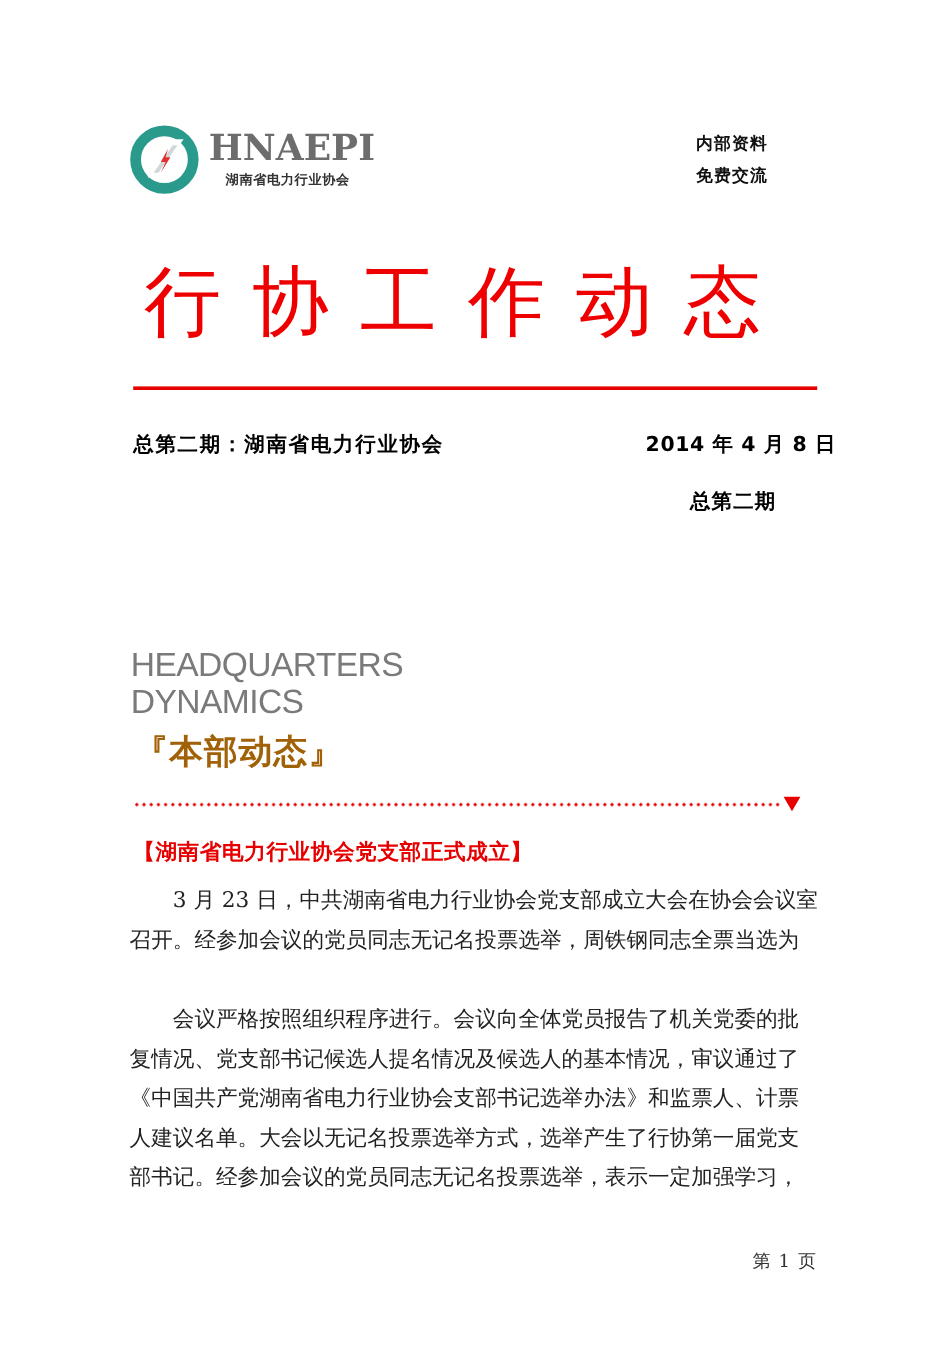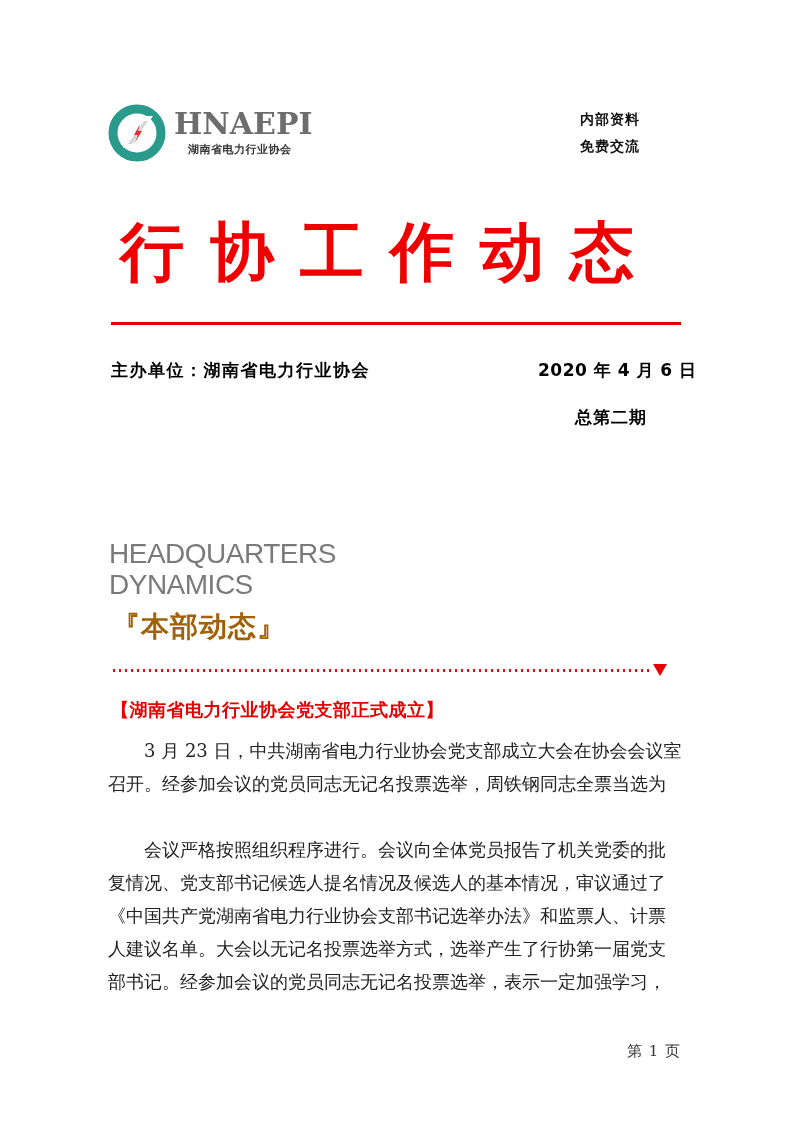--- a/index.html
+++ b/index.html
@@ -9,21 +9,21 @@
   
   .logo { left: 108px; top: 104px; width: 200px; height: 60px; }
   .logo-mark { position: absolute; left: 0; top: 0; width: 58px; height: 58px; }
   .logo-name { position: absolute; left: 66px; top: 4px; font-family: "DejaVu Serif", serif; font-weight: bold; font-size: 30px; color: #6d6d6d; letter-spacing: 0px; line-height: 32px; }
   .logo-sub { position: absolute; left: 80px; top: 38px; font-size: 11px; font-weight: bold; color: #333; letter-spacing: 0.5px; white-space: nowrap; }
 
   .note { right: 143px; font-size: 14px; font-weight: bold; color: #111; letter-spacing: 1px; }
   .note1 { left: 580px; top: 111px; }
   .note2 { left: 580px; top: 138px; }
 
-  .main-title { left: 120px; top: 212px; width: 560px; font-size: 64px; font-weight: bold; color: #ee0000; letter-spacing: 26px; line-height: 80px; white-space: nowrap; }
+  .main-title { left: 120px; top: 212px; width: 560px; font-size: 64px; font-weight: normal; color: #ee0000; letter-spacing: 26px; line-height: 80px; white-space: nowrap; }
   .title-rule { left: 111px; top: 322px; width: 570px; height: 3px; background: #e60000; }
 
   .sponsor { left: 111px; top: 359px; font-size: 17px; font-weight: bold; letter-spacing: 1.5px; white-space: nowrap; }
   .date { left: 538px; top: 359px; font-size: 17px; font-weight: bold; white-space: nowrap; letter-spacing: 0.5px; }
   .issue { left: 575px; top: 406px; font-size: 17px; font-weight: bold; letter-spacing: 1px; white-space: nowrap; }
 
   .en-head { left: 109px; top: 538px; font-family: "Liberation Sans", sans-serif; font-size: 28px; color: #7a7a7a; line-height: 31px; letter-spacing: -0.5px; }
   .cn-section { left: 112px; top: 608px; font-size: 28px; font-weight: bold; color: #a16207; white-space: nowrap; letter-spacing: 1px; }
 
   .dots { left: 111px; top: 669px; width: 540px; height: 3px;
@@ -55,22 +55,22 @@
   <div class="logo-name">HNAEPI</div>
   <div class="logo-sub">湖南省电力行业协会</div>
 </div>
 
 <div class="abs note note1">内部资料</div>
 <div class="abs note note2">免费交流</div>
 
 <div class="abs main-title">行协工作动态</div>
 <div class="abs title-rule"></div>
 
-<div class="abs sponsor">主办单位：湖南省电力行业协会</div>
-<div class="abs date">2020 年 4 月 6 日</div>
+<div class="abs sponsor">总第二期：湖南省电力行业协会</div>
+<div class="abs date">2014 年 4 月 8 日</div>
 <div class="abs issue">总第二期</div>
 
 <div class="abs en-head">
   <div>HEADQUARTERS</div>
   <div>DYNAMICS</div>
 </div>
 <div class="abs cn-section">『本部动态』</div>
 
 <div class="abs dots"></div>
 <div class="abs dots-arrow"></div>

